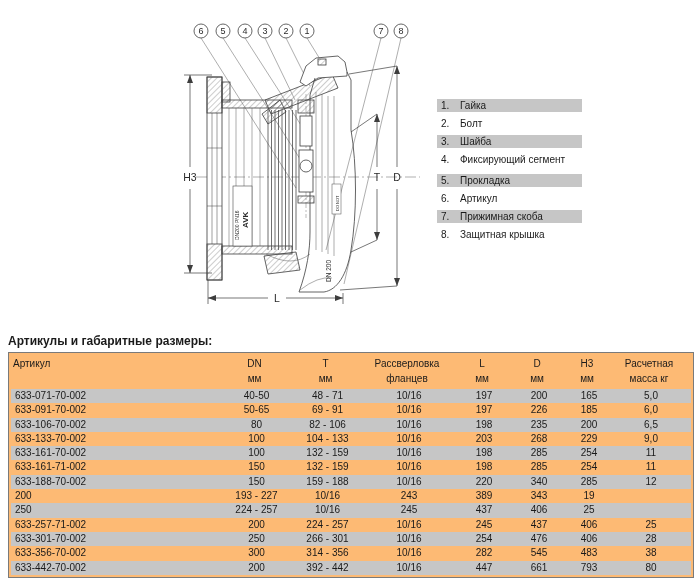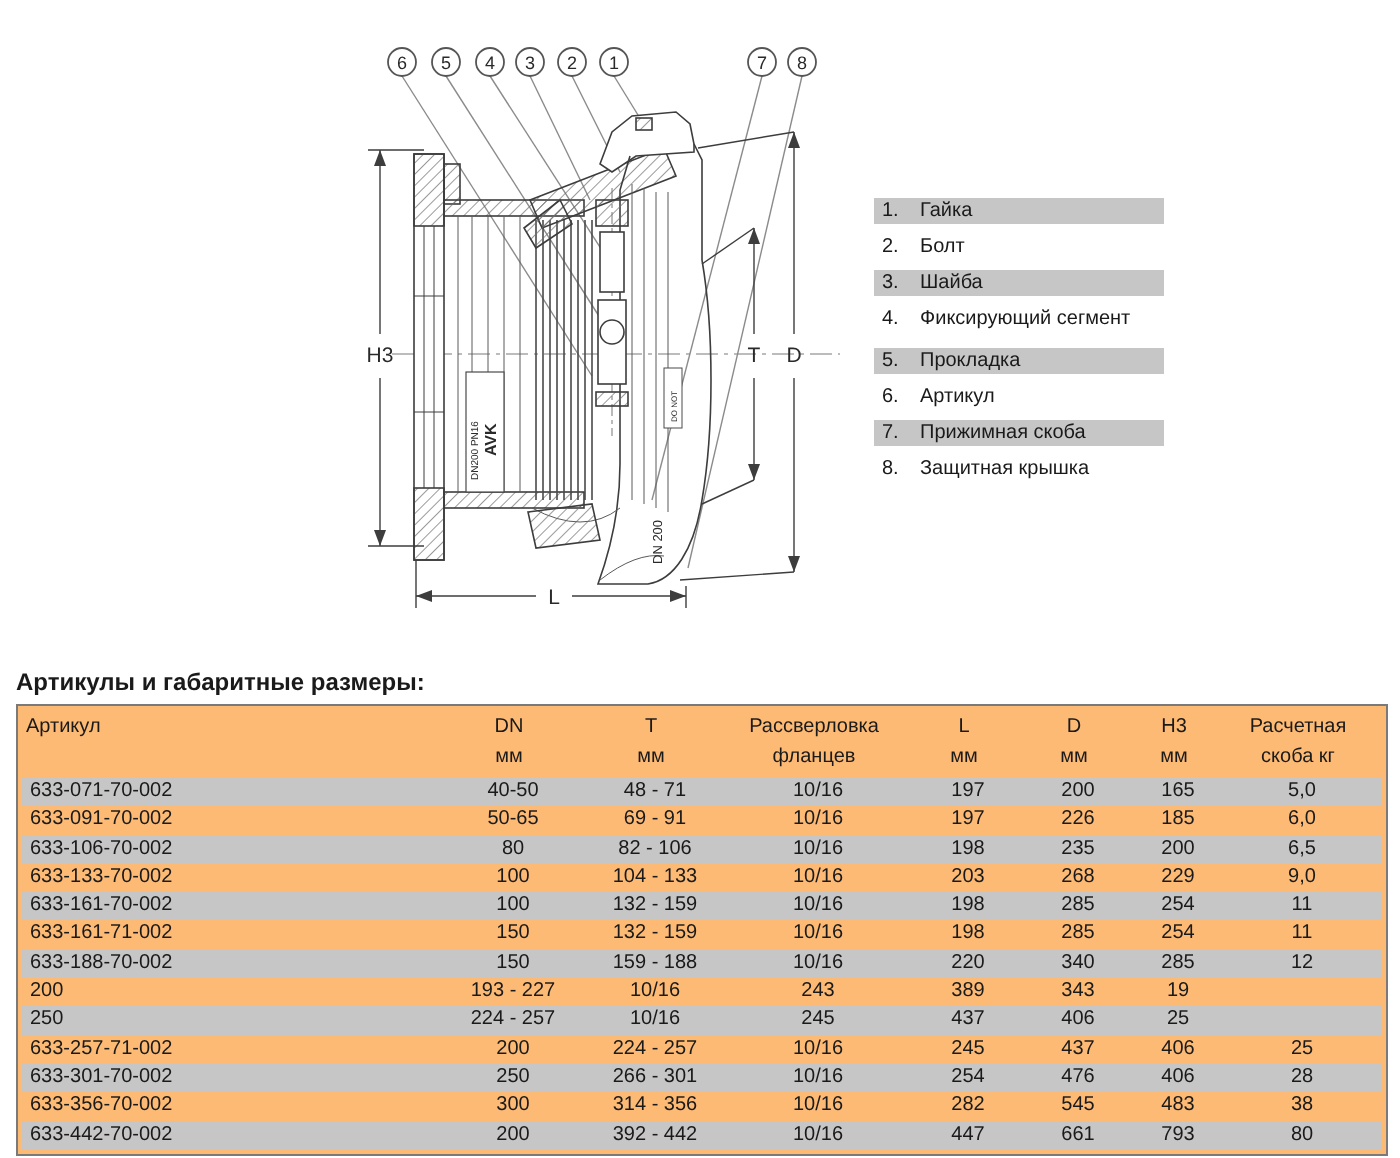--- a/index.html
+++ b/index.html
@@ -276,21 +276,21 @@
           <div class="t-cell">Расчетная</div>
         </div>
       <div class="t-grid">
           <div class="t-cell"></div>
           <div class="t-cell">мм</div>
           <div class="t-cell">мм</div>
           <div class="t-cell">фланцев</div>
           <div class="t-cell">мм</div>
           <div class="t-cell">мм</div>
           <div class="t-cell">мм</div>
-          <div class="t-cell">скоба кг</div>
+          <div class="t-cell">масса кг</div>
         </div>
     </div>
     <div class="t-rows">
         <div class="t-row t-grid">
           <div class="t-cell">633-071-70-002</div>
           <div class="t-cell">40-50</div>
           <div class="t-cell">48 - 71</div>
           <div class="t-cell">10/16</div>
           <div class="t-cell">197</div>
           <div class="t-cell">200</div>

